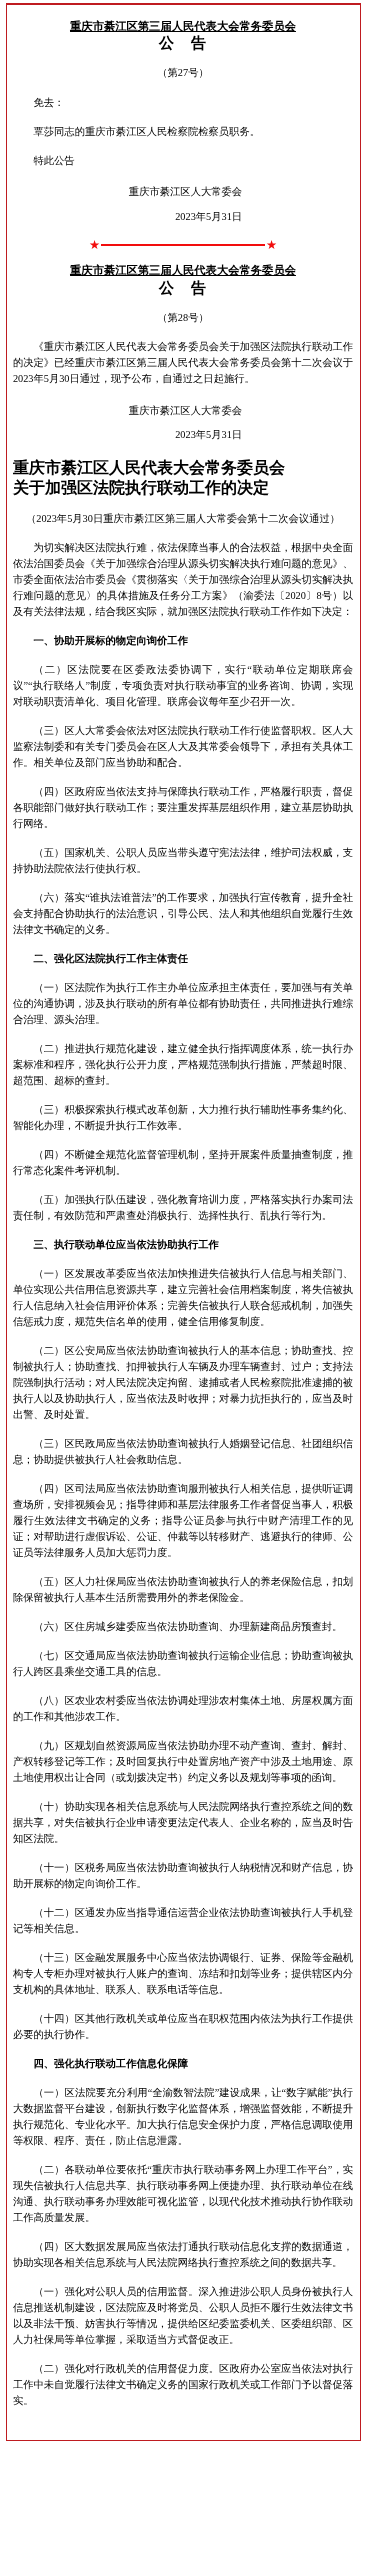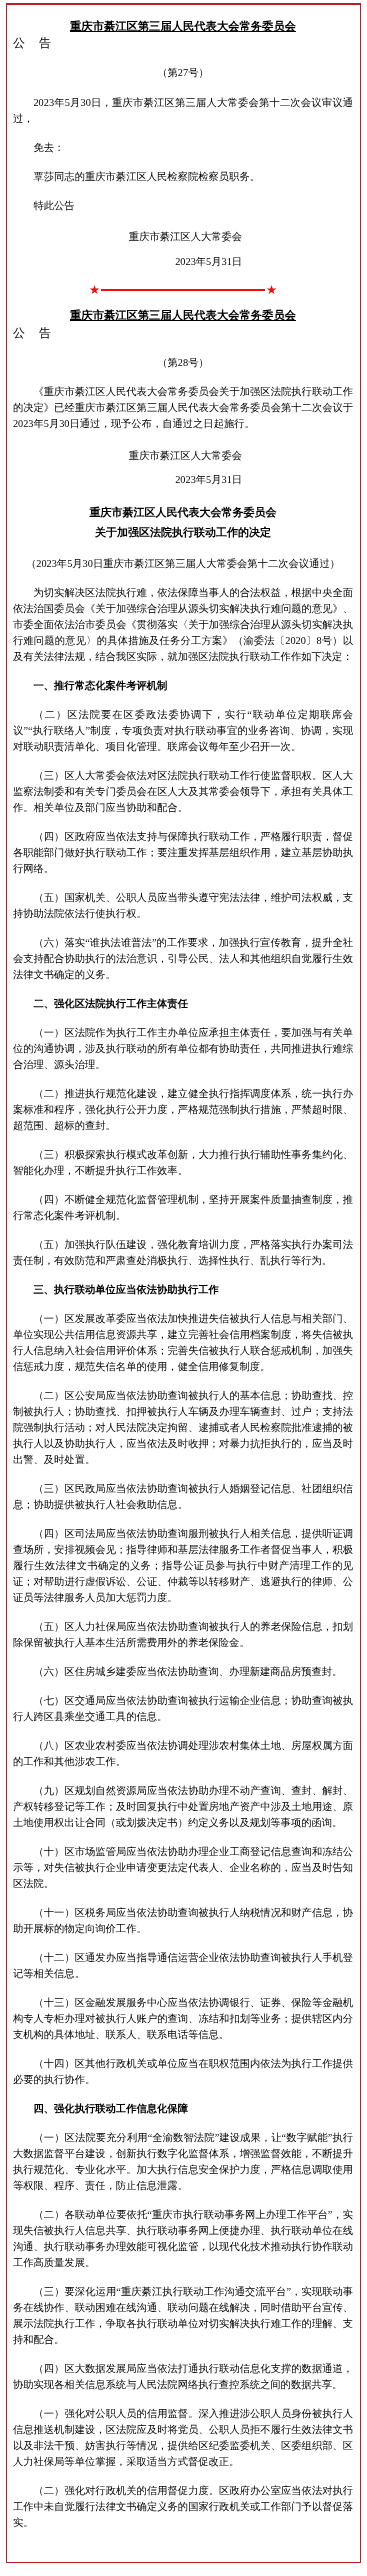--- a/index.html
+++ b/index.html
@@ -17,24 +17,24 @@
   }
   .org-title{
     font-weight:bold;
     font-size:11.3px;
     line-height:16.5px;
     text-align:center;
     margin:3.1px 0 0;
     text-decoration:underline;
   }
   .doc-type{
-    font-weight:normal;
-    font-size:12px;
+    font-weight:bold;
+    font-size:15px;
     line-height:16.5px;
-    text-align:left;
+    text-align:center;
     margin:1px 0 0;
     letter-spacing:1px;
   }
   .num{
     font-size:10.3px;
     line-height:16px;
     text-align:center;
     margin:13.4px 0;
   }
   .body, .plain{
@@ -68,38 +68,36 @@
     color:var(--divider-red,#f20d0d);
   }
   .divider .dline{
     width:164px;
     height:2.1px;
     background:var(--divider-red,#f20d0d);
     margin:0 1px;
   }
   .decision-title{
     font-weight:bold;
-    font-size:11px;
+    font-size:16px;
     line-height:19.6px;
-    text-align:center;
     margin:14.4px 0 0;
   }
   .decision-title + .decision-title{margin-top:0;}
 </style>
 </head>
 <body>
 
 <div class="frame">
 
   <section>
     <p class="org-title">重庆市綦江区第三届人民代表大会常务委员会</p>
     <p class="doc-type">公　告</p>
     <p class="num">（第27号）</p>
     <div>
-        <p class="plain">2023年5月30日，重庆市綦江区第三届人大常委会第十二次会议审议通过，</p>
         <p class="plain">免去：</p>
         <p class="plain">覃莎同志的重庆市綦江区人民检察院检察员职务。</p>
         <p class="plain">特此公告</p>
       </div>
     <div class="sign-block">
       <p class="sign">重庆市綦江区人大常委会</p>
       <p class="sign">2023年5月31日</p>
     </div>
   </section>
 
@@ -121,21 +119,21 @@
       <p class="sign">2023年5月31日</p>
     </div>
   </section>
 
   <section>
     <p class="decision-title">重庆市綦江区人民代表大会常务委员会</p>
     <p class="decision-title">关于加强区法院执行联动工作的决定</p>
     <p class="num">（2023年5月30日重庆市綦江区第三届人大常委会第十二次会议通过）</p>
     <p class="body">为切实解决区法院执行难，依法保障当事人的合法权益，根据中央全面依法治国委员会《关于加强综合治理从源头切实解决执行难问题的意见》、市委全面依法治市委员会《贯彻落实〈关于加强综合治理从源头切实解决执行难问题的意见〉的具体措施及任务分工方案》（渝委法〔2020〕8号）以及有关法律法规，结合我区实际，就加强区法院执行联动工作作如下决定：</p>
     <div>
-        <p class="body heading">一、推行常态化案件考评机制</p>
+        <p class="body heading">一、协助开展标的物定向询价工作</p>
         <p class="body">（二）区法院要在区委政法委协调下，实行“联动单位定期联席会议”“执行联络人”制度，专项负责对执行联动事宜的业务咨询、协调，实现对联动职责清单化、项目化管理。联席会议每年至少召开一次。</p>
         <p class="body">（三）区人大常委会依法对区法院执行联动工作行使监督职权。区人大监察法制委和有关专门委员会在区人大及其常委会领导下，承担有关具体工作。相关单位及部门应当协助和配合。</p>
         <p class="body">（四）区政府应当依法支持与保障执行联动工作，严格履行职责，督促各职能部门做好执行联动工作；要注重发挥基层组织作用，建立基层协助执行网络。</p>
         <p class="body">（五）国家机关、公职人员应当带头遵守宪法法律，维护司法权威，支持协助法院依法行使执行权。</p>
         <p class="body">（六）落实“谁执法谁普法”的工作要求，加强执行宣传教育，提升全社会支持配合协助执行的法治意识，引导公民、法人和其他组织自觉履行生效法律文书确定的义务。</p>
         <p class="body heading">二、强化区法院执行工作主体责任</p>
         <p class="body">（一）区法院作为执行工作主办单位应承担主体责任，要加强与有关单位的沟通协调，涉及执行联动的所有单位都有协助责任，共同推进执行难综合治理、源头治理。</p>
         <p class="body">（二）推进执行规范化建设，建立健全执行指挥调度体系，统一执行办案标准和程序，强化执行公开力度，严格规范强制执行措施，严禁超时限、超范围、超标的查封。</p>
         <p class="body">（三）积极探索执行模式改革创新，大力推行执行辅助性事务集约化、智能化办理，不断提升执行工作效率。</p>
         <p class="body">（四）不断健全规范化监督管理机制，坚持开展案件质量抽查制度，推行常态化案件考评机制。</p>
@@ -143,29 +141,28 @@
         <p class="body heading">三、执行联动单位应当依法协助执行工作</p>
         <p class="body">（一）区发展改革委应当依法加快推进失信被执行人信息与相关部门、单位实现公共信用信息资源共享，建立完善社会信用档案制度，将失信被执行人信息纳入社会信用评价体系；完善失信被执行人联合惩戒机制，加强失信惩戒力度，规范失信名单的使用，健全信用修复制度。</p>
         <p class="body">（二）区公安局应当依法协助查询被执行人的基本信息；协助查找、控制被执行人；协助查找、扣押被执行人车辆及办理车辆查封、过户；支持法院强制执行活动；对人民法院决定拘留、逮捕或者人民检察院批准逮捕的被执行人以及协助执行人，应当依法及时收押；对暴力抗拒执行的，应当及时出警、及时处置。</p>
         <p class="body">（三）区民政局应当依法协助查询被执行人婚姻登记信息、社团组织信息；协助提供被执行人社会救助信息。</p>
         <p class="body">（四）区司法局应当依法协助查询服刑被执行人相关信息，提供听证调查场所，安排视频会见；指导律师和基层法律服务工作者督促当事人，积极履行生效法律文书确定的义务；指导公证员参与执行中财产清理工作的见证；对帮助进行虚假诉讼、公证、仲裁等以转移财产、逃避执行的律师、公证员等法律服务人员加大惩罚力度。</p>
         <p class="body">（五）区人力社保局应当依法协助查询被执行人的养老保险信息，扣划除保留被执行人基本生活所需费用外的养老保险金。</p>
         <p class="body">（六）区住房城乡建委应当依法协助查询、办理新建商品房预查封。</p>
         <p class="body">（七）区交通局应当依法协助查询被执行运输企业信息；协助查询被执行人跨区县乘坐交通工具的信息。</p>
         <p class="body">（八）区农业农村委应当依法协调处理涉农村集体土地、房屋权属方面的工作和其他涉农工作。</p>
         <p class="body">（九）区规划自然资源局应当依法协助办理不动产查询、查封、解封、产权转移登记等工作；及时回复执行中处置房地产资产中涉及土地用途、原土地使用权出让合同（或划拨决定书）约定义务以及规划等事项的函询。</p>
-        <p class="body">（十）区市场监管局应当依法协助办理企业工商登记信息查询和冻结公示等，对失信被执行企业申请变更法定代表人、企业名称的，应当及时告知区法院。</p>
+        <p class="body">（十）协助实现各相关信息系统与人民法院网络执行查控系统之间的数据共享，对失信被执行企业申请变更法定代表人、企业名称的，应当及时告知区法院。</p>
         <p class="body">（十一）区税务局应当依法协助查询被执行人纳税情况和财产信息，协助开展标的物定向询价工作。</p>
         <p class="body">（十二）区通发办应当指导通信运营企业依法协助查询被执行人手机登记等相关信息。</p>
         <p class="body">（十三）区金融发展服务中心应当依法协调银行、证券、保险等金融机构专人专柜办理对被执行人账户的查询、冻结和扣划等业务；提供辖区内分支机构的具体地址、联系人、联系电话等信息。</p>
         <p class="body">（十四）区其他行政机关或单位应当在职权范围内依法为执行工作提供必要的执行协作。</p>
         <p class="body heading">四、强化执行联动工作信息化保障</p>
         <p class="body">（一）区法院要充分利用“全渝数智法院”建设成果，让“数字赋能”执行大数据监督平台建设，创新执行数字化监督体系，增强监督效能，不断提升执行规范化、专业化水平。加大执行信息安全保护力度，严格信息调取使用等权限、程序、责任，防止信息泄露。</p>
         <p class="body">（二）各联动单位要依托“重庆市执行联动事务网上办理工作平台”，实现失信被执行人信息共享、执行联动事务网上便捷办理、执行联动单位在线沟通、执行联动事务办理效能可视化监管，以现代化技术推动执行协作联动工作高质量发展。</p>
-        <p class="body">（三）要深化运用“重庆綦江执行联动工作沟通交流平台”，实现联动事务在线协作、联动困难在线沟通、联动问题在线解决，同时借助平台宣传、展示法院执行工作，争取各执行联动单位对切实解决执行难工作的理解、支持和配合。</p>
         <p class="body">（四）区大数据发展局应当依法打通执行联动信息化支撑的数据通道，协助实现各相关信息系统与人民法院网络执行查控系统之间的数据共享。</p>
         <p class="body">（一）强化对公职人员的信用监督。深入推进涉公职人员身份被执行人信息推送机制建设，区法院应及时将党员、公职人员拒不履行生效法律文书以及非法干预、妨害执行等情况，提供给区纪委监委机关、区委组织部、区人力社保局等单位掌握，采取适当方式督促改正。</p>
         <p class="body">（二）强化对行政机关的信用督促力度。区政府办公室应当依法对执行工作中未自觉履行法律文书确定义务的国家行政机关或工作部门予以督促落实。</p>
       </div>
 
   </section>
 
 </div>
 
 

